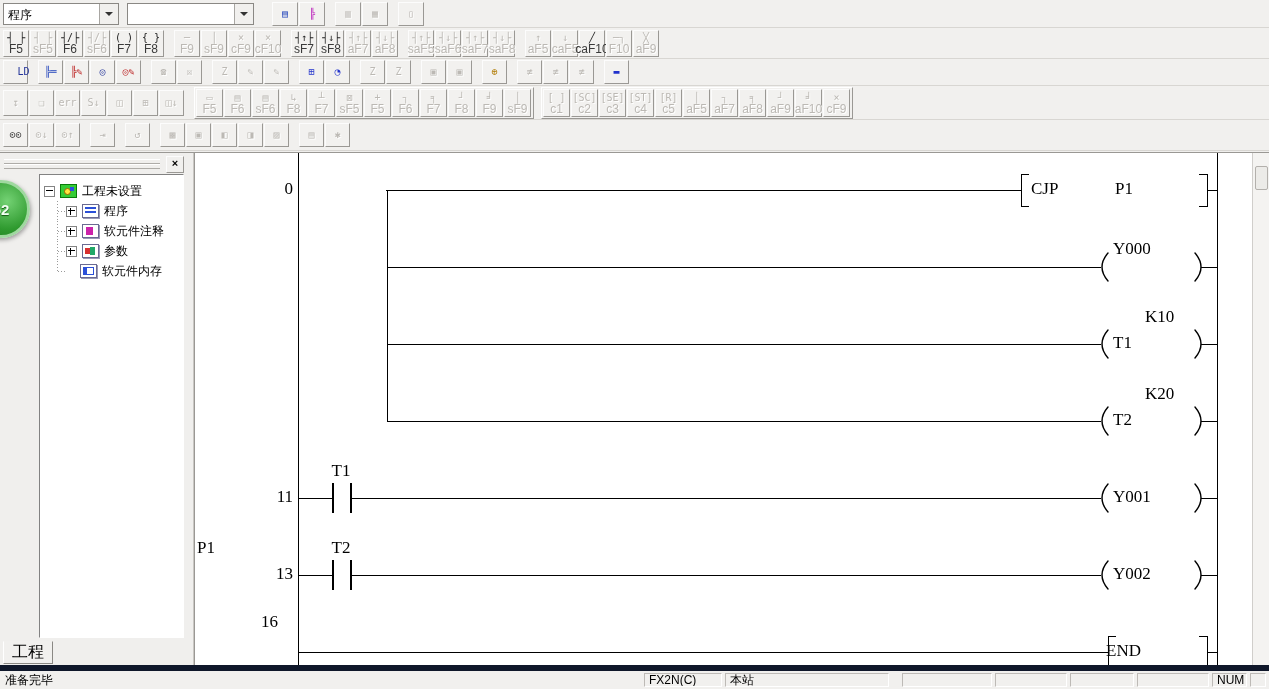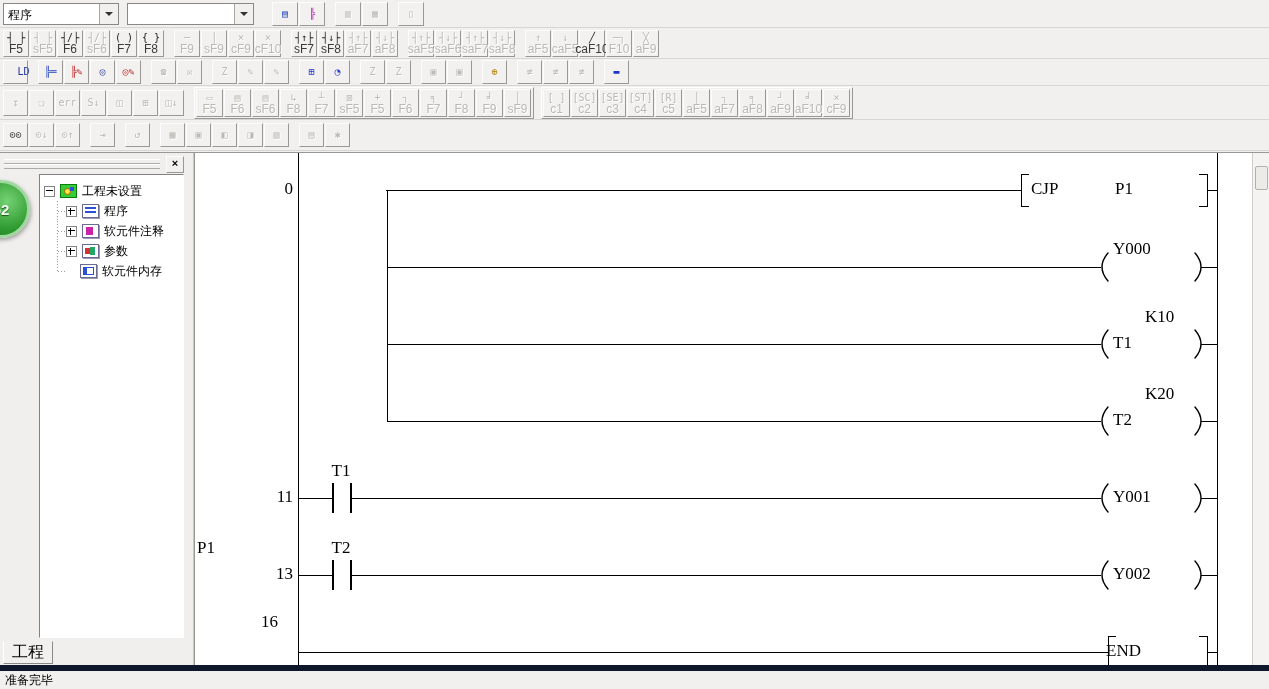--- a/index.html
+++ b/index.html
@@ -578,19 +578,29 @@
       <span class="ltxt" style="left:911px;top:489px">END</span>
     </div>
 
     <div class="vscroll">
       <div class="vthumb"></div>
     </div>
   </div>
 
   <div class="status">
     <span class="ready">准备完毕</span>
+    <div class="sb-panels" id="sbpanels">
+        <span class="sbp w0">FX2N(C)</span>
+        <span class="sbp w1">本站</span>
+        <span class="sbp w2"></span>
+        <span class="sbp w3"></span>
+        <span class="sbp w4"></span>
+        <span class="sbp w5"></span>
+        <span class="sbp w6">NUM</span>
+        <span class="sbp w7"></span>
+      </div>
   </div>
 
   <div class="badge">
     <span>52</span>
   </div>
 
 </div>
 
 </body></html>

